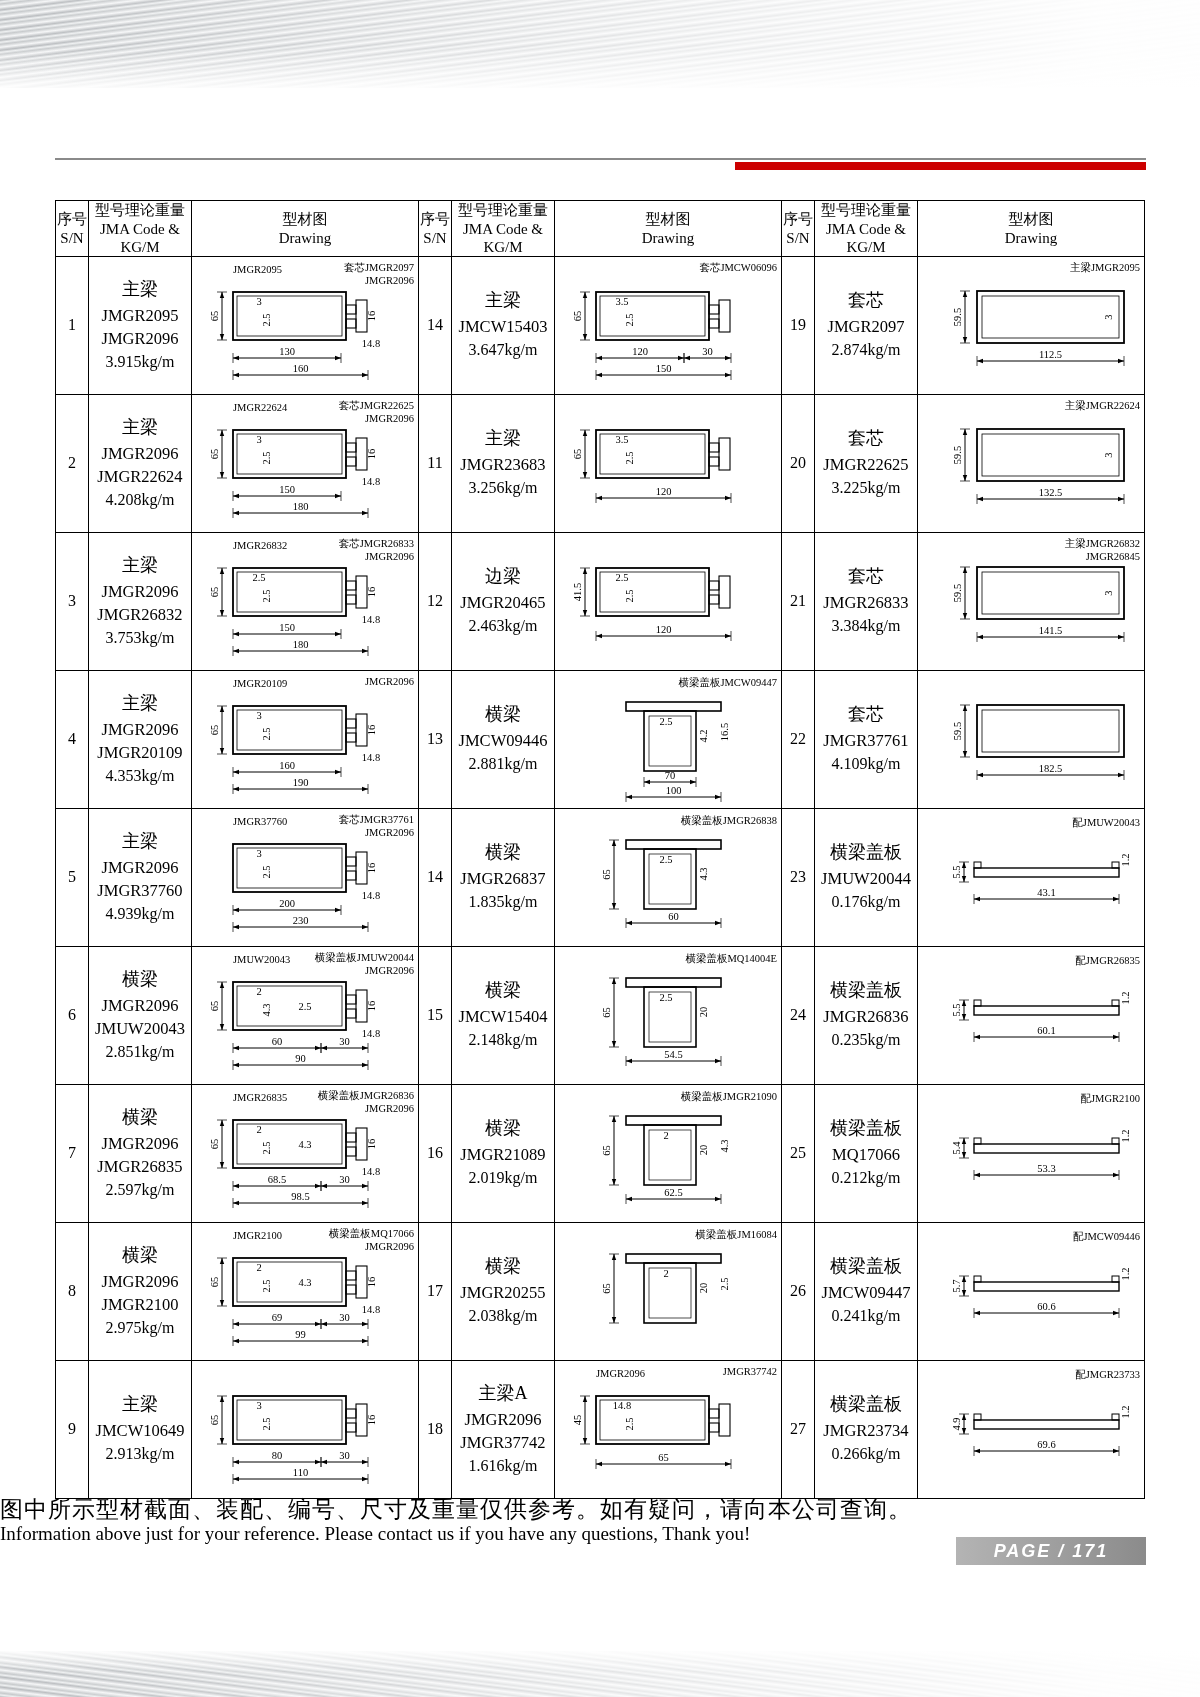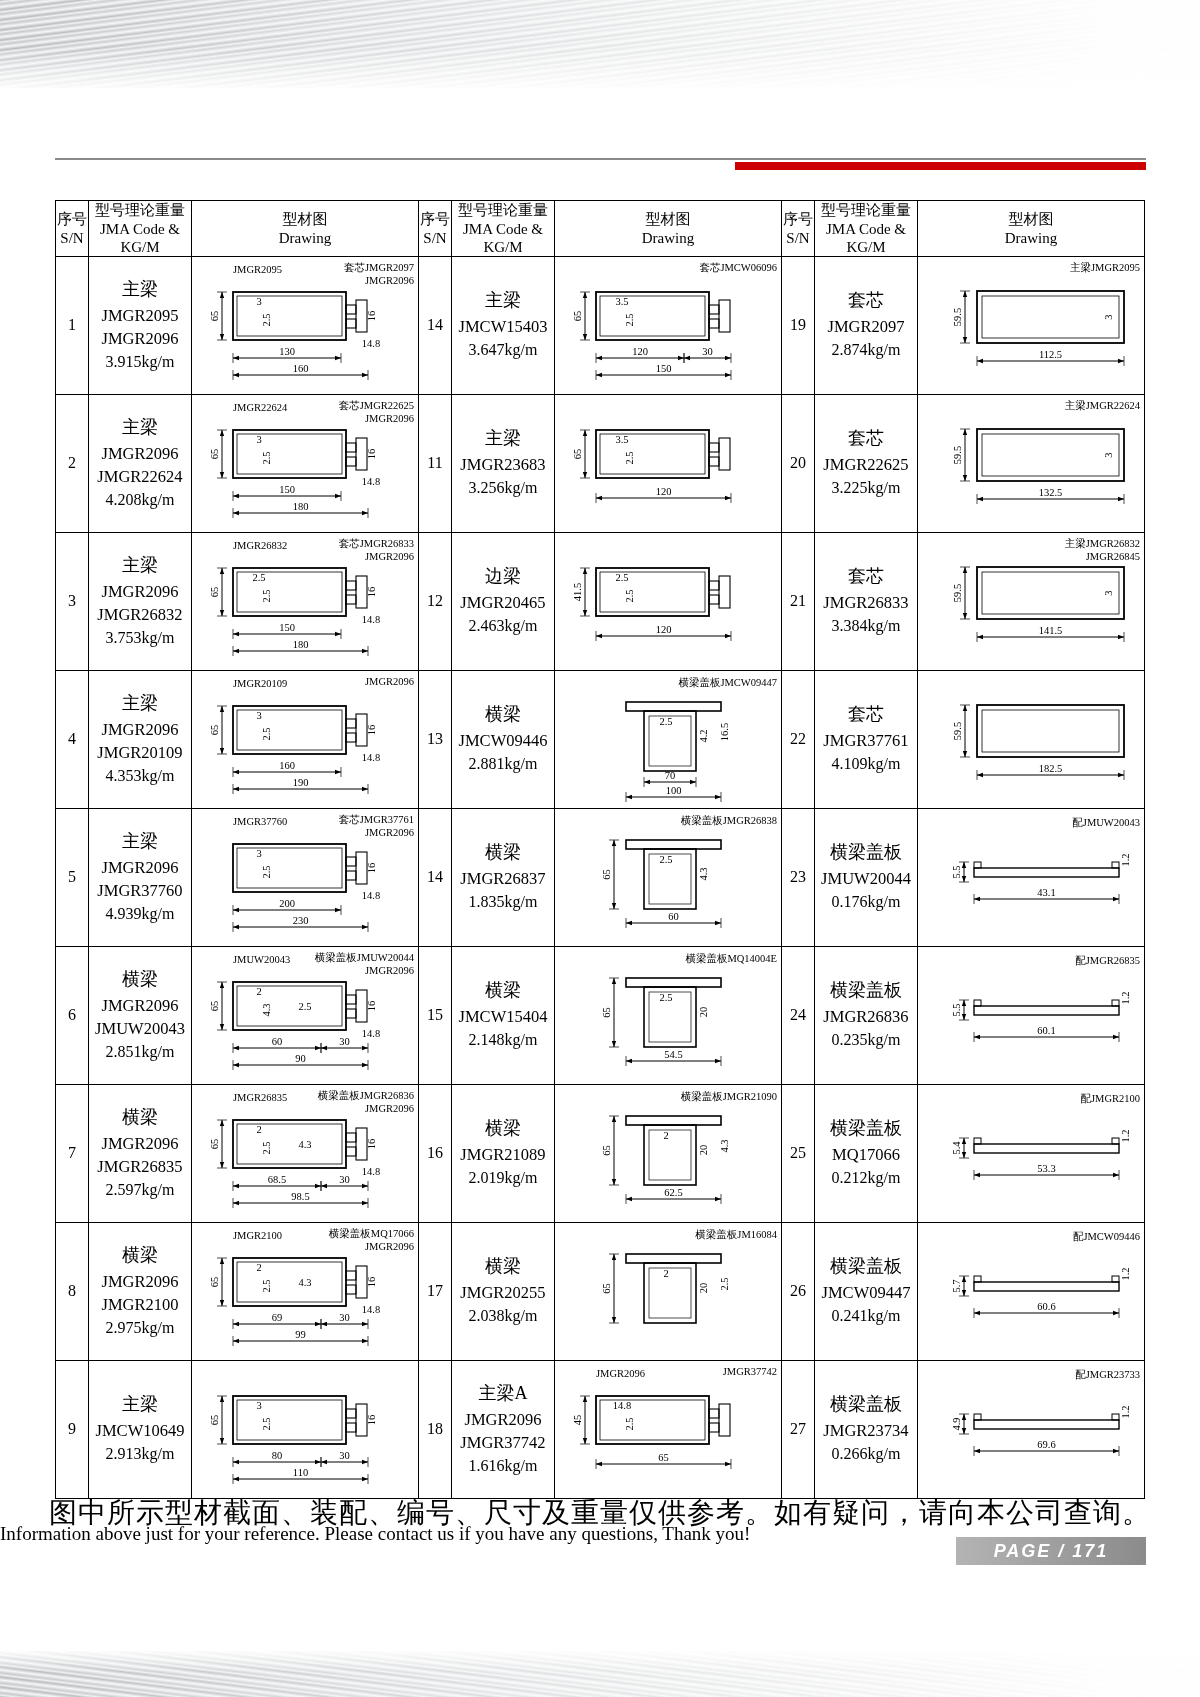--- a/index.html
+++ b/index.html
@@ -34,21 +34,21 @@
   .h-en{display:block;font-size:15px;line-height:1.2;}
   .catalog tbody td{height:137px;}
   .sn-cell{font-size:16px;}
   .code-cell .ptype{font-size:18px;margin-bottom:3px;}
   .code-cell .pcode{font-size:16.5px;line-height:1.4;}
   .code-cell .pweight{font-size:16px;line-height:1.5;}
   .draw-cell svg{display:block;margin:0 auto;}
   .draw-cell svg text{font-size:10.5px;fill:#000;font-family:"Liberation Serif","DejaVu Serif",serif;}
   .draw-cell svg path{fill:#000;stroke:none;}
 
-  .footer-cn{position:absolute;top:1494px;left:0;width:100%;text-align:center;font-size:28px;letter-spacing:1px;}
+  .footer-cn{position:absolute;top:1494px;left:0;width:100%;font-size:23px;letter-spacing:1px;}
   .footer-en{position:absolute;top:1523px;left:0;width:100%;text-align:left;font-size:19px;}
   .pagebox{
     position:absolute;top:1537px;right:54px;width:190px;height:28px;
     background:linear-gradient(to right,#b4b4b4,#8b8b8b);
     color:#fff;font-style:italic;font-weight:bold;font-size:18px;
     line-height:28px;text-align:center;letter-spacing:2px;
     font-family:"Liberation Sans","DejaVu Sans",sans-serif;
   }
 </style>
 </head>

